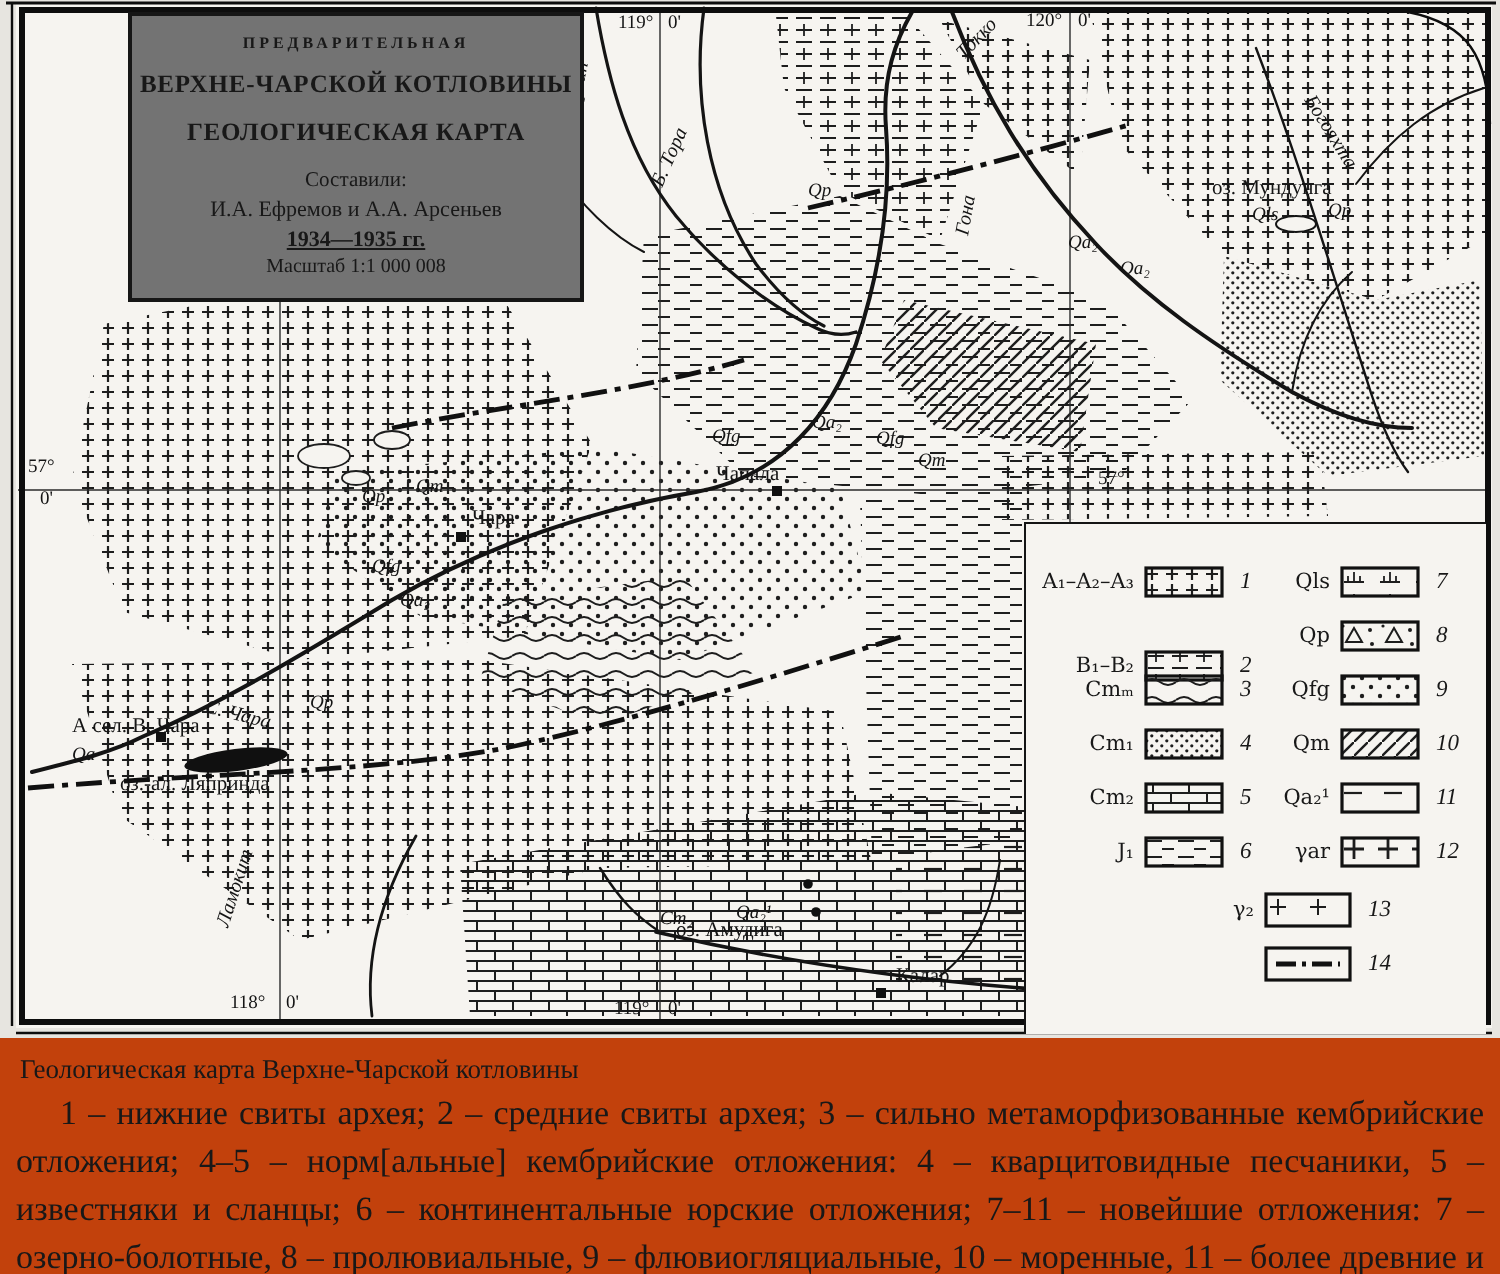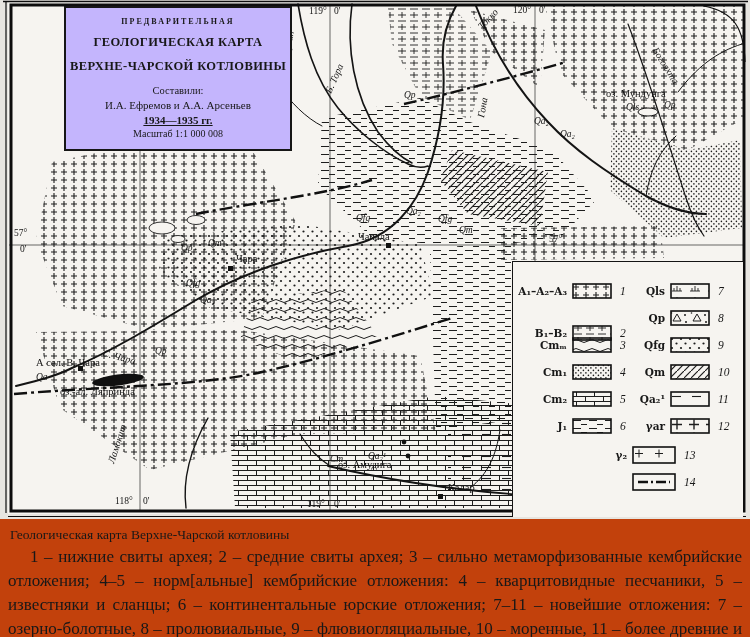--- a/index.html
+++ b/index.html
@@ -13,39 +13,39 @@
   #map-wrap{position:absolute;left:0;top:0;width:750px;height:520px;}
   svg#map{position:absolute;left:0;top:0;}
   .ml{font-family:"Liberation Serif",serif;fill:#141414;}
   .ml.coord{font-size:9.5px;}
   .ml.place{font-size:10.5px;}
   .ml.unit{font-size:9.5px;font-style:italic;}
   .ml.river{font-size:10px;font-style:italic;}
   
   #title-block{
     position:absolute;left:64px;top:6px;width:228px;height:145px;
-    background:#c4b5fd;border:2px solid #161616;box-sizing:border-box;
+    background:#737373;border:2px solid #161616;box-sizing:border-box;
     display:flex;flex-direction:column;align-items:center;justify-content:flex-start;
     text-align:center;padding-top:9px;
   }
   .tb-pre{font-size:8px;font-weight:bold;letter-spacing:2px;}
   .tb-main{font-size:12.5px;font-weight:bold;letter-spacing:.4px;margin-top:9px;}
   .tb-sub{font-size:10.5px;margin-top:11px;}
   .tb-authors{font-size:11px;margin-top:3px;}
   .tb-years{font-size:11px;font-weight:bold;margin-top:3px;text-decoration:underline;}
   .tb-scale{font-size:10px;margin-top:2px;}
   
   #legend{
     position:absolute;left:512px;top:261px;width:231px;height:256px;
     background:#f6f4f0;border-left:1.5px solid #141414;border-top:1px solid #141414;
     box-sizing:border-box;
   }
   .lg-row{position:absolute;display:flex;align-items:center;height:17px;}
   .lg-sym{font-size:10.5px;text-align:right;margin-right:5px;white-space:nowrap;
-          font-family:"DejaVu Serif","DejaVu Sans",serif;font-weight:bold;}
+          font-family:"DejaVu Serif","DejaVu Sans",serif;}
   .colA .lg-sym{width:52px;}
   .colB .lg-sym{width:30px;}
   .colC .lg-sym{width:28px;}
   .lg-num{font-size:11.5px;font-style:italic;margin-left:8px;}
   .lg-sw{flex:0 0 auto;}
   
   #caption{position:absolute;left:0;top:519px;width:750px;height:118px;
            background:#c2410c;padding:6px 8px 0 8px;box-sizing:border-box;}
   .cap-title{font-size:13.5px;margin:2px 0 1px 2px;}
   .cap-body{font-size:17px;line-height:1.42;text-align:justify;margin:2px 0 0 0;
@@ -215,22 +215,22 @@
         <text x="330" y="462" class="ml unit">Cm₂</text>
         <text x="368" y="459" class="ml unit">Qa₂¹</text>
         <text x="155" y="354" class="ml unit">Qp</text>
         <text x="36" y="380" class="ml unit">Qa</text>
         <text x="404" y="98" class="ml unit">Qp</text>
       </g>
   </svg>
 
   <div id="title-block">
     <div class="tb-pre">ПРЕДВАРИТЕЛЬНАЯ</div>
+    <div class="tb-main">ВЕРХНЕ-ЧАРСКОЙ КОТЛОВИНЫ</div>
     <div class="tb-main">ГЕОЛОГИЧЕСКАЯ КАРТА</div>
-    <div class="tb-main">ВЕРХНЕ-ЧАРСКОЙ КОТЛОВИНЫ</div>
     <div class="tb-sub">Составили:</div>
     <div class="tb-authors">И.А. Ефремов и А.А. Арсеньев</div>
     <div class="tb-years">1934—1935 гг.</div>
     <div class="tb-scale">Масштаб 1:1 000 008</div>
   </div>
 
   <div id="legend">
     <div class="lg-row colA" style="left:2px;top:20px">
       <span class="lg-sym">A₁–A₂–A₃</span>
       <svg class="lg-sw" width="40" height="16">

